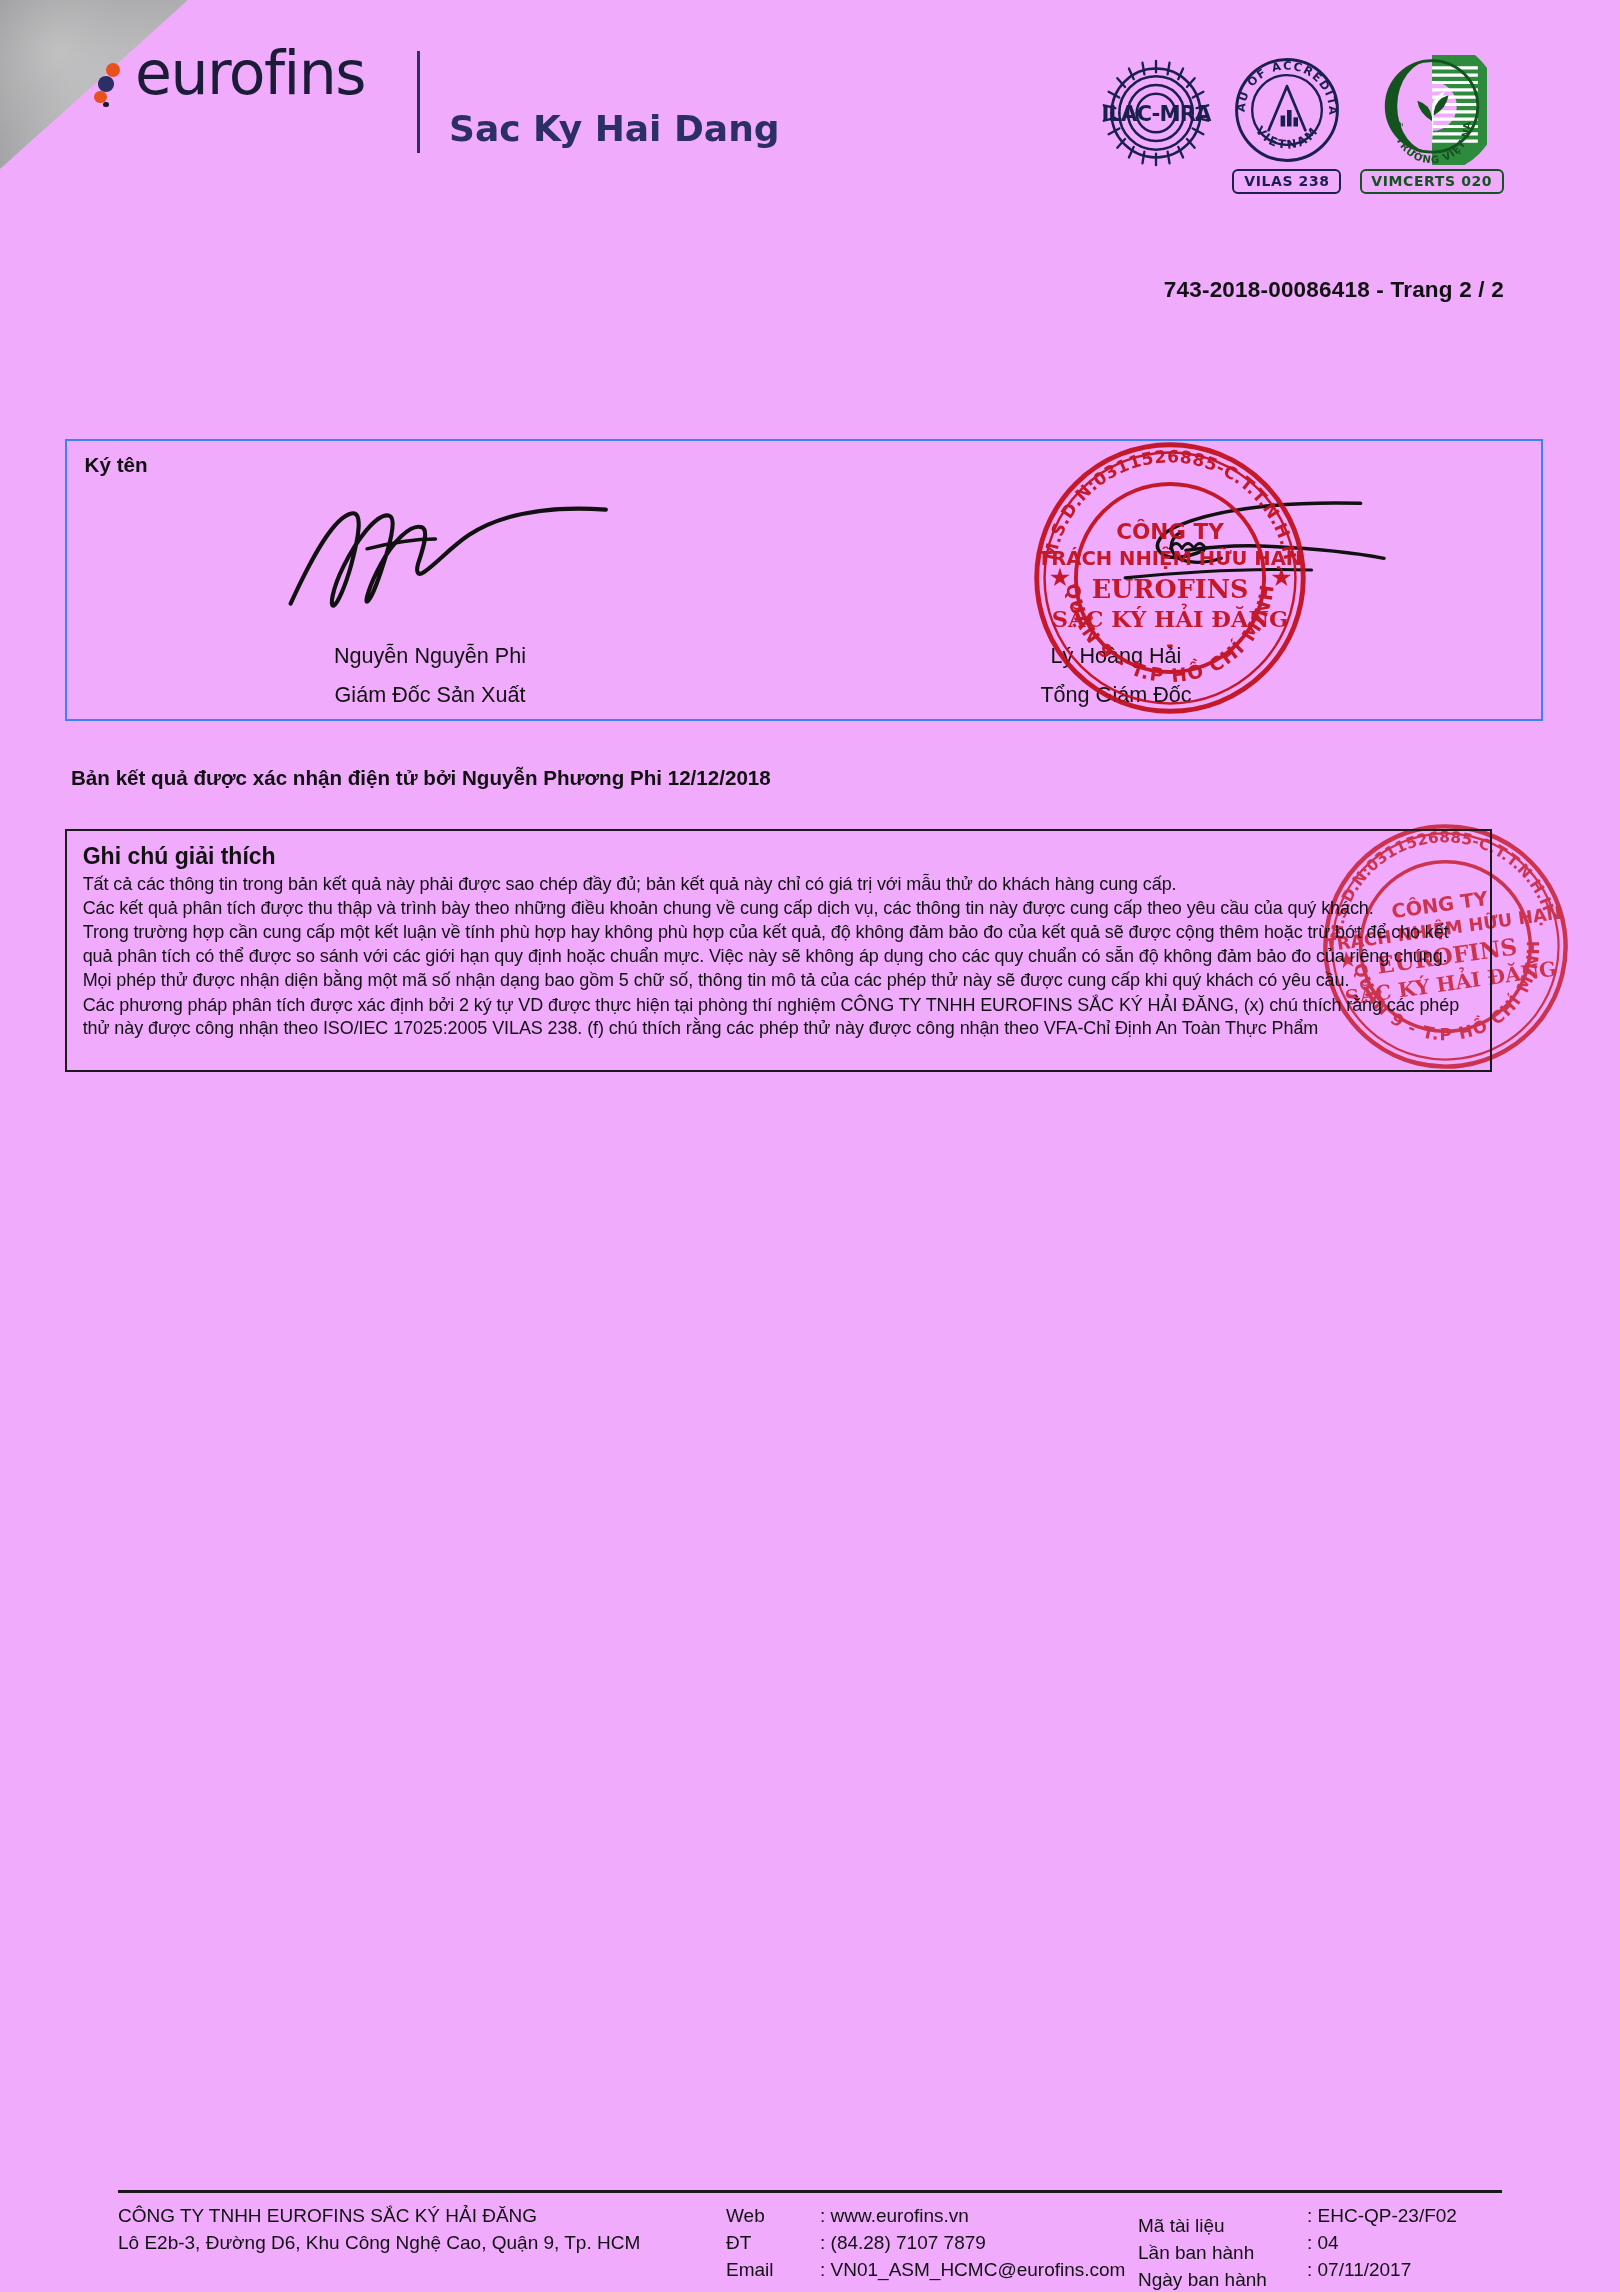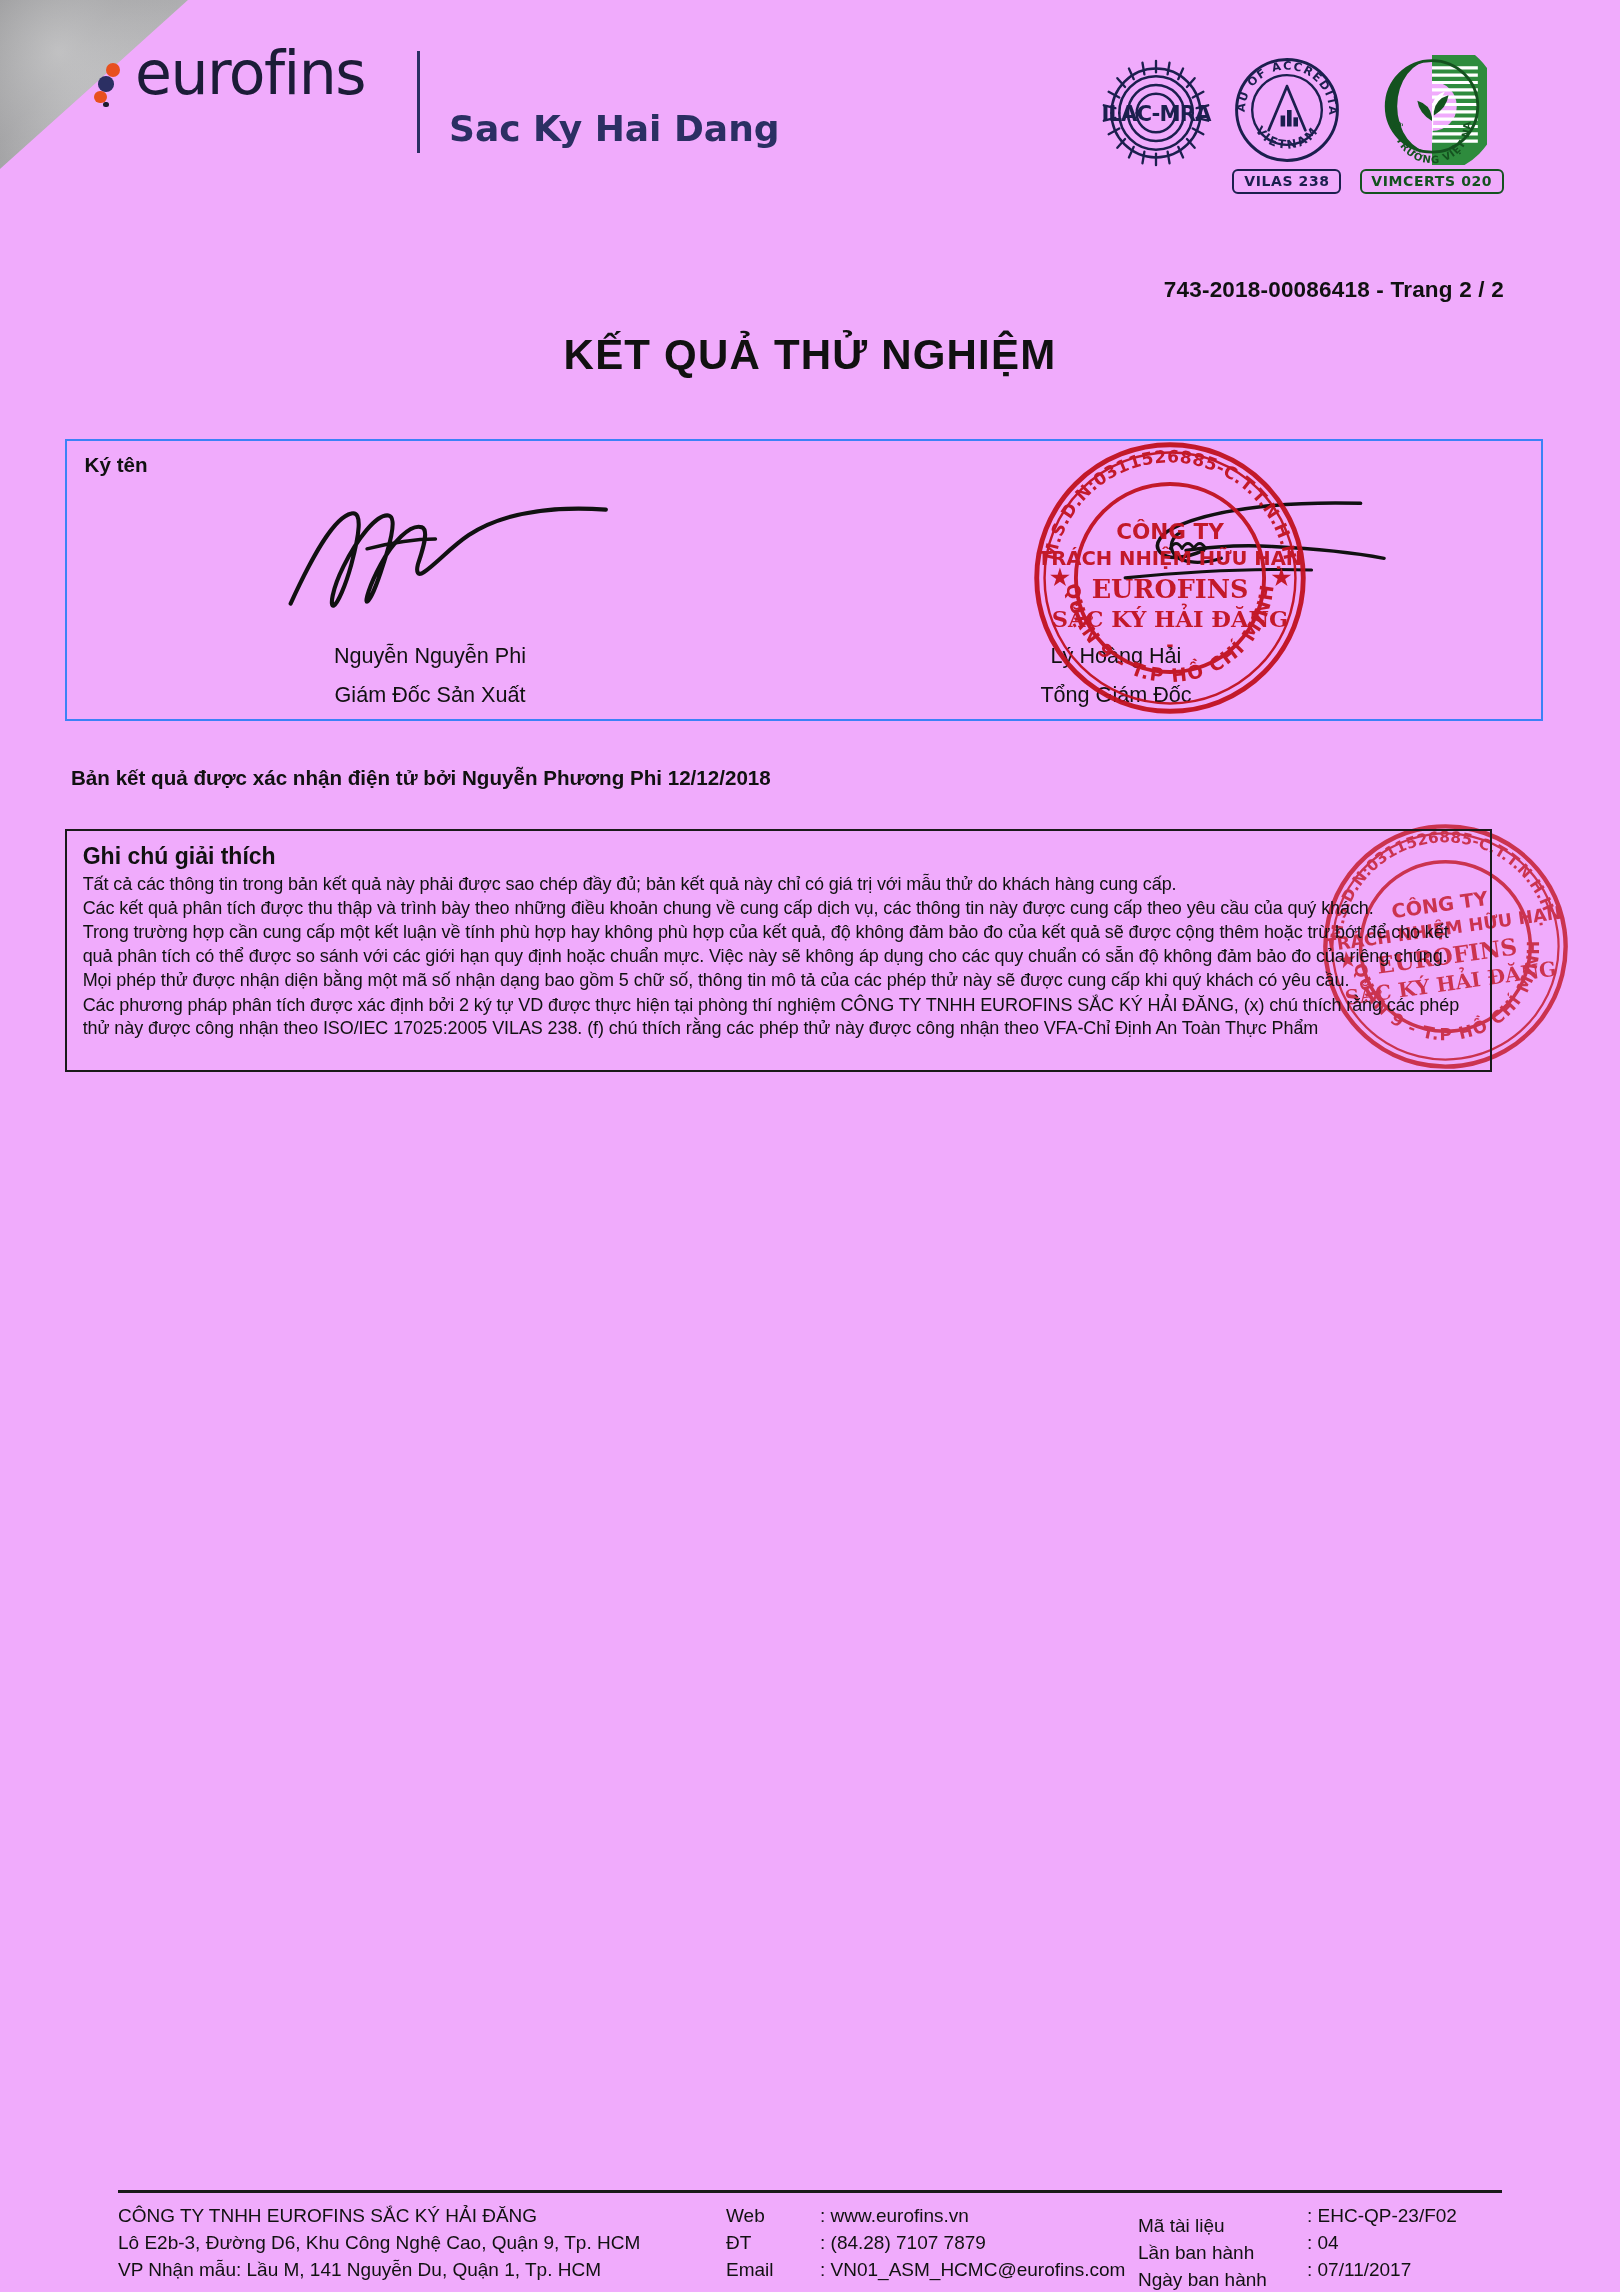--- a/index.html
+++ b/index.html
@@ -361,21 +361,20 @@
         <text font-family="DejaVu Sans, sans-serif" font-size="11" font-weight="700" fill="#14521f" letter-spacing="1">
           <textPath href="#arcGreen" startOffset="50%" text-anchor="middle">MÔI TRƯỜNG VIỆT NAM</textPath>
         </text>
       </svg>
       <div class="logo-badge green">VIMCERTS 020</div>
     </div>
   </div>
 
   <div class="report-no">743-2018-00086418 - Trang 2 / 2</div>
 
-  <div class="doc-title">KẾT QUẢ THỬ NGHIỆM</div>
 
   <div class="sign-box">
     <div class="sign-label">Ký tên</div>
 
     <div class="sign-col left">
       <svg class="sig-ink left" width="372" height="147" viewBox="0 0 380 150">
         <g fill="none" stroke="#111" stroke-linecap="round" stroke-linejoin="round">
           <path d="M18 118 C40 70 62 30 80 26 C92 23 88 48 80 78 C74 100 66 118 62 120 C58 122 60 104 72 80 C86 52 106 26 118 28 C128 30 118 62 110 86 C104 104 98 116 96 116 C94 116 98 100 110 78 C122 56 140 36 152 40 C160 43 152 66 148 78 C146 86 148 90 154 86 C166 78 182 60 200 48 C232 27 280 18 340 22" stroke-width="4.2"></path>
           <path d="M96 62 C120 56 146 52 166 52" stroke-width="3.4"></path>
         </g>
@@ -457,21 +456,20 @@
     <p class="notes-p">Mọi phép thử được nhận diện bằng một mã số nhận dạng bao gồm 5 chữ số, thông tin mô tả của các phép thử này sẽ được cung cấp khi quý khách có yêu cầu.</p>
     <p class="notes-p">Các phương pháp phân tích được xác định bởi 2 ký tự VD được thực hiện tại phòng thí nghiệm CÔNG TY TNHH EUROFINS SẮC KÝ HẢI ĐĂNG, (x) chú thích rằng các phép thử này được công nhận theo ISO/IEC 17025:2005 VILAS 238. (f) chú thích rằng các phép thử này được công nhận theo  VFA-Chỉ Định An Toàn Thực Phẩm</p>
   </div>
 
   <div class="footer-rule"></div>
   <div class="footer">
 
     <div class="f-company f-row-list">
       <div class="f-name">CÔNG TY TNHH EUROFINS SẮC KÝ HẢI ĐĂNG</div>
       <div>Lô E2b-3, Đường D6, Khu Công Nghệ Cao, Quận 9, Tp. HCM</div>
-      <div>VP Nhận mẫu: Lầu M, 141 Nguyễn Du, Quận 1, Tp. HCM</div>
     </div>
 
     <div class="f-contact">
       <div class="k f-row-list">
         <div>Web</div>
         <div>ĐT</div>
         <div>Email</div>
       </div>
       <div class="v f-row-list">
         <div>: www.eurofins.vn</div>

